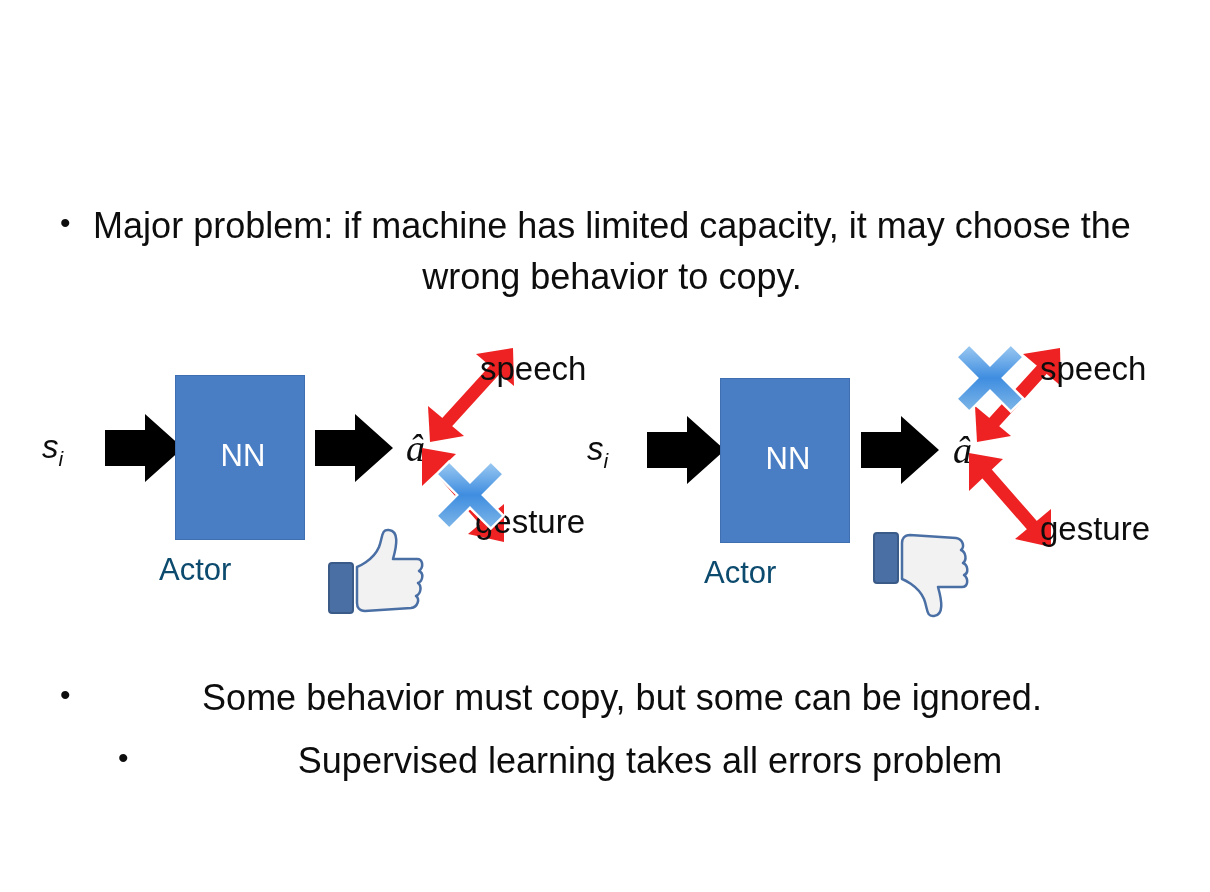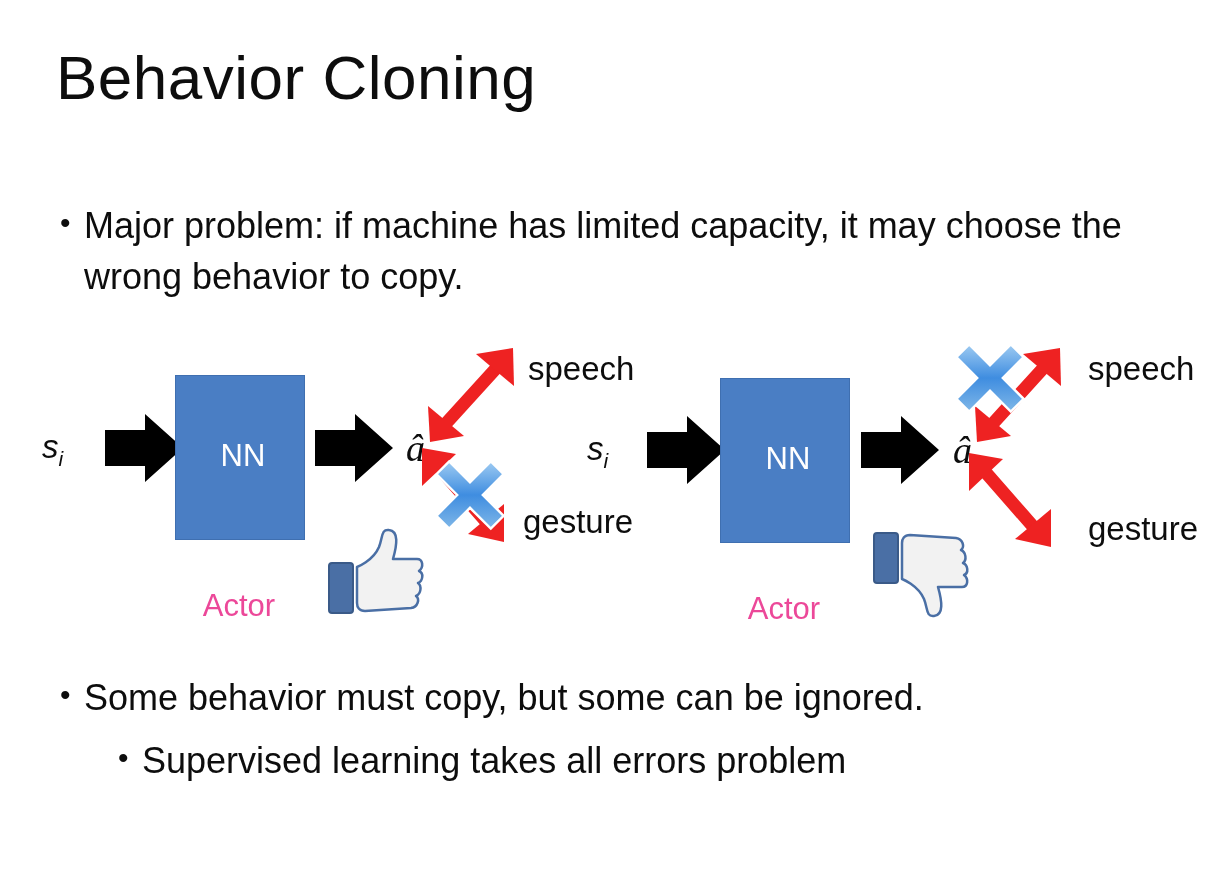--- a/index.html
+++ b/index.html
@@ -43,20 +43,21 @@
     color: #0d0d0d;
   }
   .bullet .dot {
     width: 24px;
     flex: 0 0 24px;
     font-size: 30px;
     line-height: 1.5;
   }
   .bullet .btext {
     flex: 1;
+    text-align: center;
   }
   #bullet-top {
     left: 60px;
     top: 200px;
     width: 1080px;
   }
   #bullet-bottom1 {
     left: 60px;
     top: 672px;
     width: 1100px;
@@ -86,24 +87,23 @@
   .nn-label {
     position: absolute;
     width: 136px;
     text-align: center;
     color: #ffffff;
     font-size: 31px;
   }
   .actor-label {
     position: absolute;
     width: 160px;
-    text-align: center;
+    text-align: left;
     font-size: 31px;
-    color: #ec4899;
-    margin-top: 36px;
+    color: #0c4a6e;
   }
   .s-label {
     position: absolute;
     font-size: 33px;
     color: #0d0d0d;
     font-style: italic;
   }
   .s-label sub {
     font-size: 21px;
   }
@@ -116,33 +116,31 @@
     white-space: nowrap;
   }
   .a-hat sub {
     font-size: 24px;
   }
   .out-label {
     position: absolute;
     font-size: 33px;
     color: #0d0d0d;
     white-space: nowrap;
-    margin-left: 48px;
   }
 
   .arrow-blk, .arrow-red, .cross, .thumb {
     position: absolute;
   }
 </style>
 </head>
 <body>
 
 <div class="slide">
 
-  <div class="title">Behavior Cloning</div>
 
   <div class="bullet" id="bullet-top">
     <span class="dot">•</span>
     <span class="btext">Major problem: if machine has limited capacity, it may choose the wrong behavior to copy.</span>
   </div>
 
   <div class="diagram" id="diagram-left">
 
     <div class="s-label" style="left:22px; top:98px;">
       <span>s</span><sub>i</sub>

